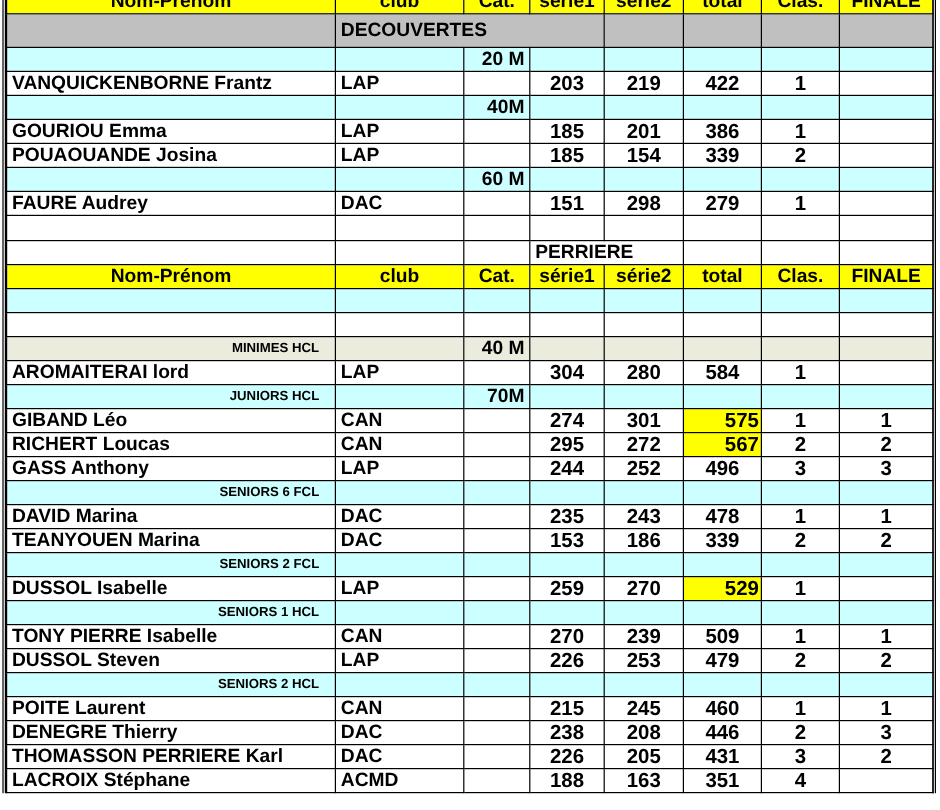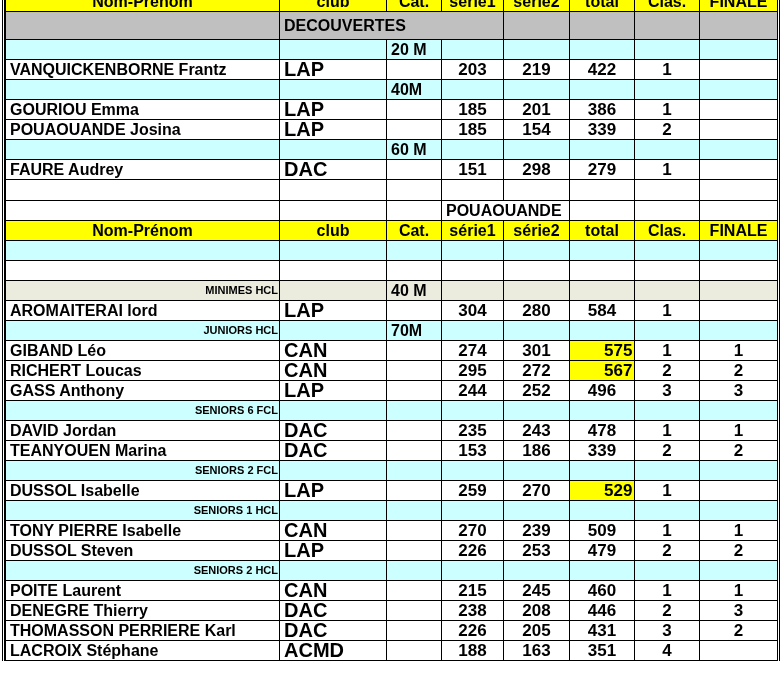--- a/index.html
+++ b/index.html
@@ -24,26 +24,26 @@
   col.c-clas { width: 65px; }
   col.c-fin { width: 78px; }
   tr.hdr td { background: #ffff00; text-align: center; font-size: 16px; }
   tr.section-grey td { background: #c0c0c0; height: 28px; }
   tr.dist td { background: #ccffff; }
   tr.beige td { background: #ebecdd; }
   tr.white td { background: #fff; }
   tr.blank td { background: #fff; height: 21px; }
   tr.cyanblank td { background: #ccffff; height: 20px; }
   td.num { text-align: center; font-size: 17px; }
-  td.cat { text-align: left; font-size: 16px; }
+  td.cat { text-align: right; font-size: 16px; }
   td.hl { background: #ffff00 !important; padding-left: 34px; }
-  td.grp { text-align: right; font-size: 11px; padding-right: 1px; }
+  td.grp { text-align: right; font-size: 11px; padding-right: 13px; }
   td.section-label { text-align: left; font-size: 16px; }
   td.name { font-size: 16px; margin-top: 48px; }
-  td.club { font-size: 20px; }
+  td.club { font-size: 16px; }
 </style>
 </head>
 <body>
 
 <div class="sheet">
 <table>
   <colgroup>
     <col class="c-name">
         <col class="c-club">
         <col class="c-cat">
@@ -152,21 +152,21 @@
           <td></td>
           <td></td>
           <td></td>
           <td></td>
     </tr>
 
     <tr class="white">
       <td></td>
           <td></td>
           <td></td>
-      <td colspan="2" class="section-label">POUAOUANDE</td>
+      <td colspan="2" class="section-label">PERRIERE</td>
       <td></td>
           <td></td>
           <td></td>
     </tr>
     <tr class="hdr">
       <td>Nom-Prénom</td>
       <td>club</td>
       <td>Cat.</td>
       <td>série1</td>
       <td>série2</td>
@@ -261,21 +261,21 @@
       <td class="grp">SENIORS 6 FCL</td>
       <td></td>
           <td></td>
           <td></td>
           <td></td>
           <td></td>
           <td></td>
           <td></td>
     </tr>
     <tr class="white">
-      <td class="name">DAVID Jordan</td>
+      <td class="name">DAVID Marina</td>
       <td class="club">DAC</td>
       <td></td>
       <td class="num">235</td>
       <td class="num">243</td>
       <td class="num">478</td>
       <td class="num">1</td>
       <td class="num">1</td>
     </tr>
     <tr class="white">
       <td class="name">TEANYOUEN Marina</td>

